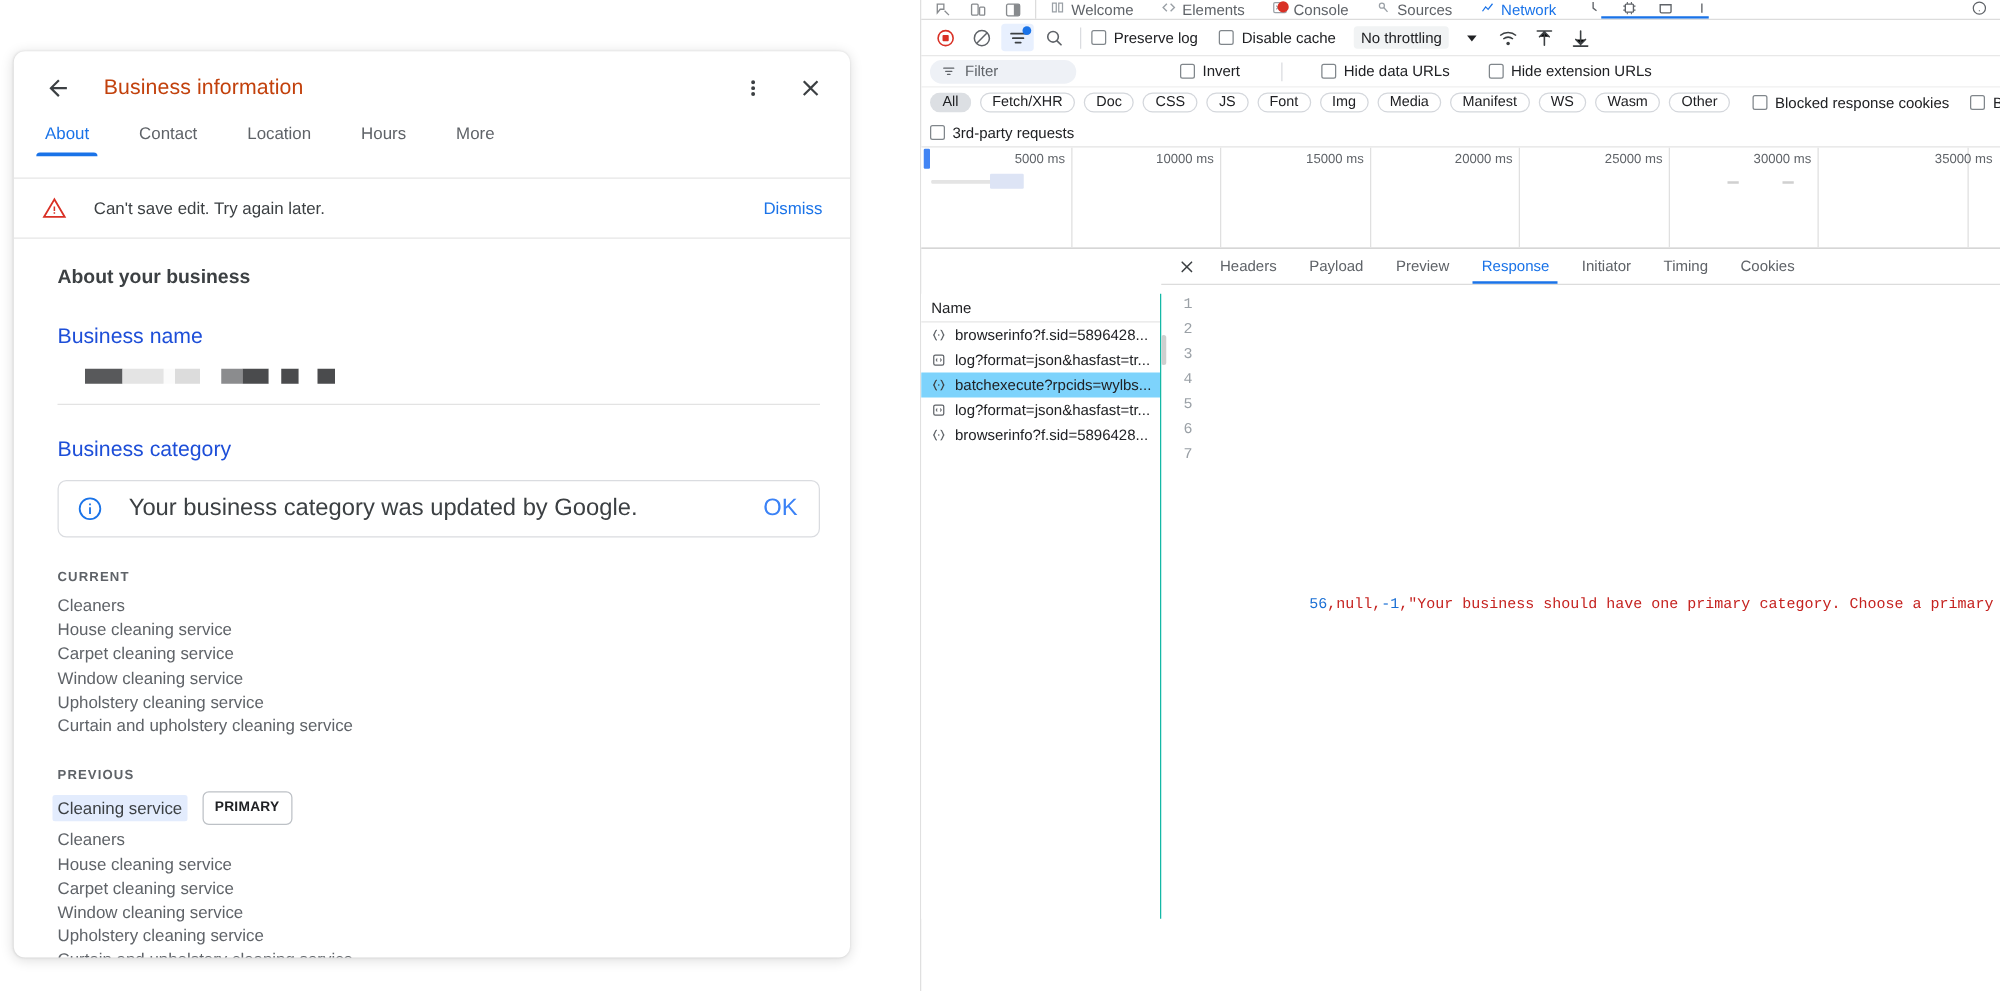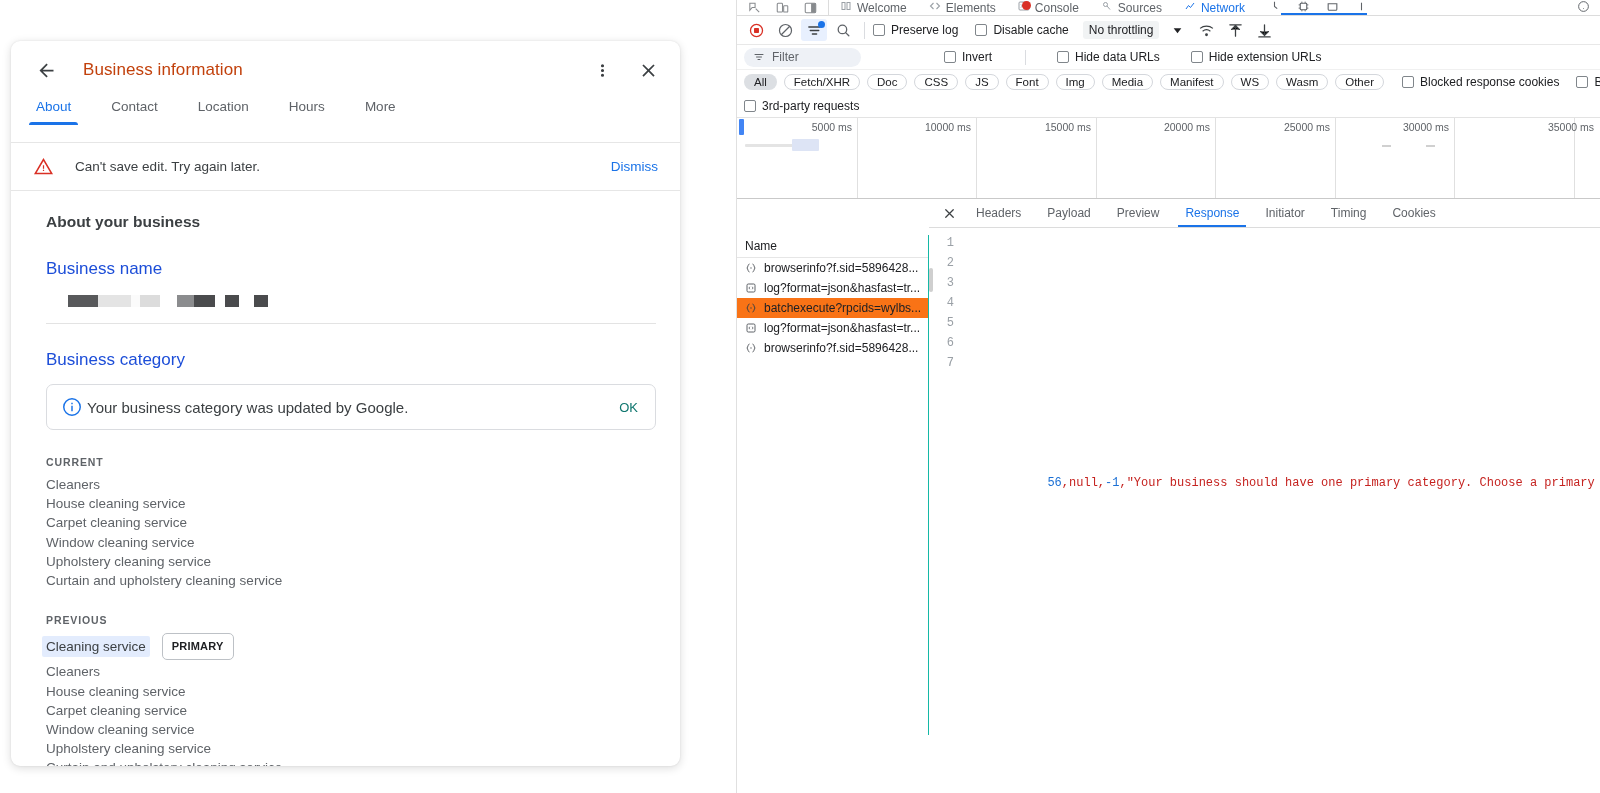--- a/index.html
+++ b/index.html
@@ -68,22 +68,22 @@
   .field-label { font-size: 17px; color: #1d4ed8; margin-bottom: 14px; }
   .redact-row { display: flex; align-items: center; gap: 0; height: 16px; margin: 0 0 14px 22px; }
   .rb { height: 12px; display: inline-block; }
   .field-underline { height: 1px; background: #e3e3e3; margin: 0 2px 26px 0; }
 
   .info-box {
     border: 1px solid #dadce0; border-radius: 7px;
     height: 46px; display: flex; align-items: center;
     padding: 0 17px 0 14px; margin: 14px 2px 0 0;
   }
-  .info-txt { font-size: 15px; color: #3c4043; margin-left: 4px; flex: 1 1 auto; }
-  .info-ok { font-size: 13px; color: #0f766e; cursor: pointer; font-weight: 500; }
+  .info-txt { font-size: 19px; color: #3c4043; margin-left: 20px; flex: 1 1 auto; }
+  .info-ok { font-size: 19px; color: #3b82f6; cursor: pointer; font-weight: 500; }
 
   .cat-group { margin-top: 26px; }
   .cat-head {
     font-size: 10.5px; font-weight: 700; letter-spacing: .9px;
     color: #5f6368; margin-bottom: 7px;
   }
   .cat-item { font-size: 13.5px; color: #5f6368; line-height: 19.2px; padding: 0 0 0 0; }
   .cat-item.hl {
     background: #e3ecfd; display: inline-block; padding: 1px 4px; margin-left: -4px;
     color: #3c4043; border-radius: 2px;
@@ -197,21 +197,21 @@
   .req-header {
     height: 23px; display: flex; align-items: center; padding-left: 8px;
     font-size: 12px; color: #202124; border-bottom: 1px solid #e6e6e6;
     background: #fff;
   }
   .req-row {
     height: 20px; display: flex; align-items: center; gap: 6px;
     padding-left: 8px; font-size: 12px; color: #202124;
     cursor: pointer; white-space: nowrap; overflow: hidden;
   }
-  .req-row.selected { background: #f97316; }
+  .req-row.selected { background: #7dd3fc; }
   .req-ico { flex: 0 0 13px; display: flex; align-items: center; }
   .req-name { overflow: hidden; text-overflow: ellipsis; }
 
   .dt-detail { flex: 1 1 auto; height: 500px; }
   .detail-tabs {
     display: flex; align-items: center; height: 29px;
     border-bottom: 1px solid #dcdcdc; padding-left: 6px;
   }
   .detail-close {
     width: 28px; height: 28px; display: flex; align-items: center;

